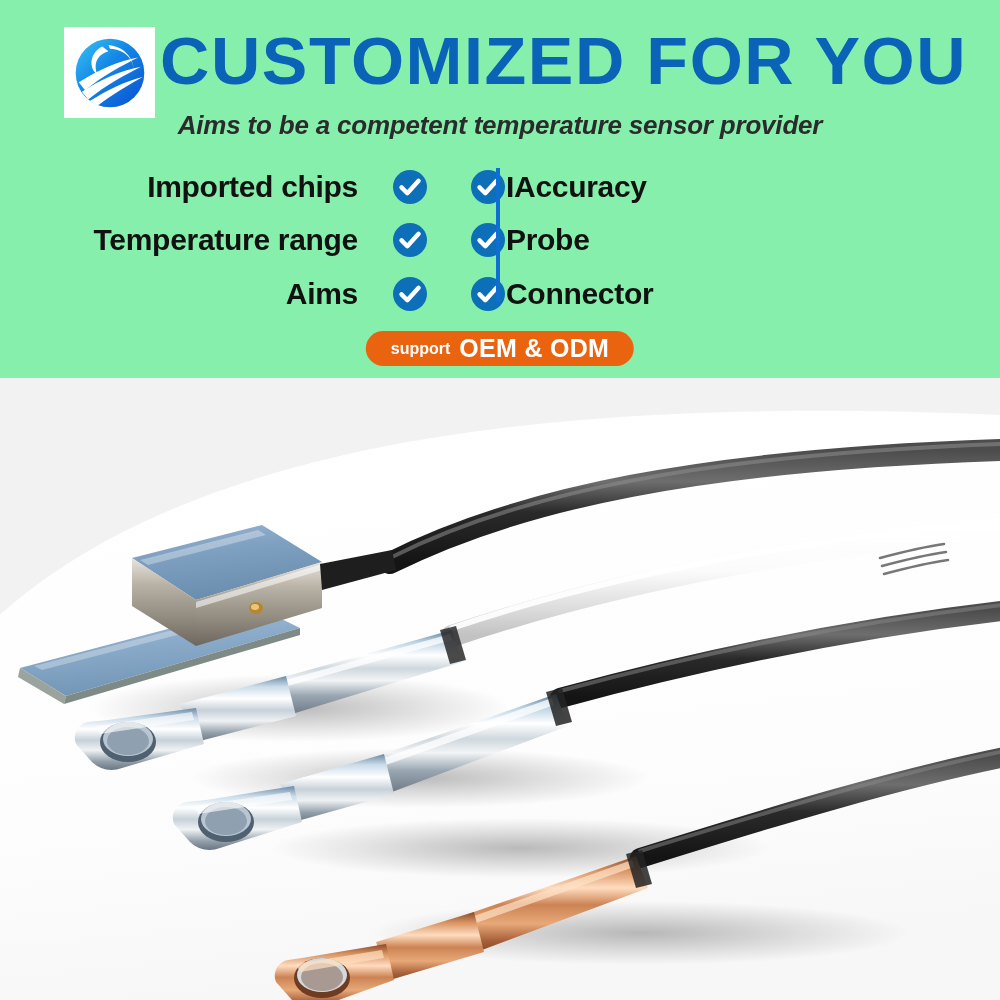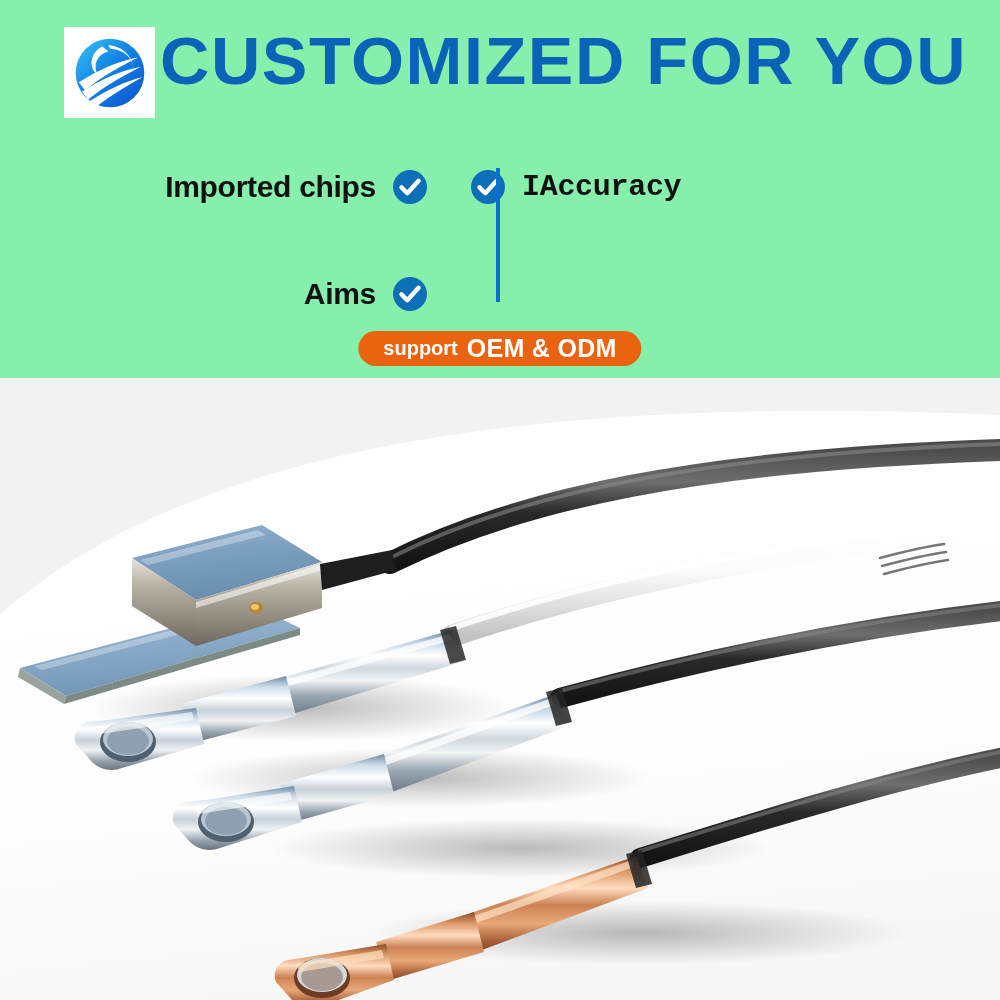--- a/index.html
+++ b/index.html
@@ -38,45 +38,45 @@
   
   #features{position:absolute;left:0;top:160px;width:1000px;height:155px;}
 
   .frow{position:absolute;left:0;width:1000px;height:46px;display:flex;align-items:center;}
   #frow-0{top:4px;}
   #frow-1{top:57px;}
   #frow-2{top:111px;}
 
   .fleft{
     width:428px;padding-right:0;display:flex;align-items:center;
-    justify-content:flex-end;gap:16px;
+    justify-content:flex-end;gap:34px;
   }
   .fright{
     width:470px;margin-left:42px;display:flex;align-items:center;
-    justify-content:flex-start;gap:16px;font-family:Liberation Mono, monospace;
+    justify-content:flex-start;
   }
   .flabel{
     font-size:30px;line-height:34px;font-weight:bold;color:#111111;
     white-space:nowrap;letter-spacing:-0.3px;
   }
   .check{width:36px;height:36px;flex:0 0 36px;display:block;}
 
   #divider{
     position:absolute;left:496px;top:8px;width:4px;height:134px;
     background:#0d6fd1;
   }
 
   
   #badge{
     position:absolute;left:50%;transform:translateX(-50%);top:331px;
     height:35px;padding:0 25px;border-radius:18px;
     background:#ea640f;display:flex;align-items:center;gap:9px;
     box-sizing:border-box;
   }
-  #badge-pre{font-size:20px;font-weight:bold;color:#ffffff;line-height:35px;}
+  #badge-pre{font-size:16px;font-weight:bold;color:#ffffff;line-height:35px;}
   #badge-main{font-size:25px;font-weight:bold;color:#ffffff;line-height:35px;letter-spacing:0.3px;}
 
   
   #photo{position:absolute;left:0;top:378px;width:1000px;height:622px;background:#f2f2f2;overflow:hidden;}
   #photo svg{display:block;width:1000px;height:622px;}
 </style>
 </head>
 <body>
 
 <div id="poster">
@@ -96,48 +96,72 @@
         <path d="M10 62 C34 46 62 34 86 30 C66 40 40 54 18 72 Z" fill="#ffffff"></path>
         <path d="M14 74 C38 58 66 46 90 42 C70 52 44 66 22 84 Z" fill="#ffffff"></path>
         <path d="M24 86 C46 72 70 60 92 55 C74 65 52 78 34 92 Z" fill="#ffffff"></path>
         <path d="M40 16 C24 24 22 44 34 52 C28 38 34 26 48 22 Z" fill="#ffffff"></path>
         <path d="M48 14 C70 16 84 34 80 56 C84 34 70 20 50 19 Z" fill="#ffffff"></path>
       </svg>
     </div>
 
     <div id="title">CUSTOMIZED FOR YOU</div>
 
+    <div id="subtitle">Aims to be a competent temperature sensor provider</div>
 
     <div id="features">
 
       <div class="frow" id="frow-0">
         <div class="fleft">
           <span class="flabel">Imported chips</span>
           <svg class="check" viewBox="0 0 36 36">
             <circle cx="18" cy="18" r="17" fill="#0d6fb8"></circle>
             <path d="M9.5 18.4 L15.3 24.2 L26.6 11.8" fill="none" stroke="#ffffff" stroke-width="4.4" stroke-linecap="round" stroke-linejoin="round"></path>
           </svg>
         </div>
         <div class="fright">
           <svg class="check" viewBox="0 0 36 36">
             <circle cx="18" cy="18" r="17" fill="#0d6fb8"></circle>
             <path d="M9.5 18.4 L15.3 24.2 L26.6 11.8" fill="none" stroke="#ffffff" stroke-width="4.4" stroke-linecap="round" stroke-linejoin="round"></path>
           </svg>
           <span class="flabel">IAccuracy</span>
         </div>
       </div>
 
+      <div class="frow" id="frow-1">
+        <div class="fleft">
+          <span class="flabel">Temperature range</span>
+          <svg class="check" viewBox="0 0 36 36">
+            <circle cx="18" cy="18" r="17" fill="#0d6fb8"></circle>
+            <path d="M9.5 18.4 L15.3 24.2 L26.6 11.8" fill="none" stroke="#ffffff" stroke-width="4.4" stroke-linecap="round" stroke-linejoin="round"></path>
+          </svg>
+        </div>
+        <div class="fright">
+          <svg class="check" viewBox="0 0 36 36">
+            <circle cx="18" cy="18" r="17" fill="#0d6fb8"></circle>
+            <path d="M9.5 18.4 L15.3 24.2 L26.6 11.8" fill="none" stroke="#ffffff" stroke-width="4.4" stroke-linecap="round" stroke-linejoin="round"></path>
+          </svg>
+          <span class="flabel">Probe</span>
+        </div>
+      </div>
 
       <div class="frow" id="frow-2">
         <div class="fleft">
           <span class="flabel">Aims</span>
           <svg class="check" viewBox="0 0 36 36">
             <circle cx="18" cy="18" r="17" fill="#0d6fb8"></circle>
             <path d="M9.5 18.4 L15.3 24.2 L26.6 11.8" fill="none" stroke="#ffffff" stroke-width="4.4" stroke-linecap="round" stroke-linejoin="round"></path>
           </svg>
+        </div>
+        <div class="fright">
+          <svg class="check" viewBox="0 0 36 36">
+            <circle cx="18" cy="18" r="17" fill="#0d6fb8"></circle>
+            <path d="M9.5 18.4 L15.3 24.2 L26.6 11.8" fill="none" stroke="#ffffff" stroke-width="4.4" stroke-linecap="round" stroke-linejoin="round"></path>
+          </svg>
+          <span class="flabel">Connector</span>
         </div>
       </div>
 
       <div id="divider"></div>
     </div>
 
     <div id="badge">
       <span id="badge-pre">support</span>
       <span id="badge-main">OEM &amp; ODM</span>
     </div>

